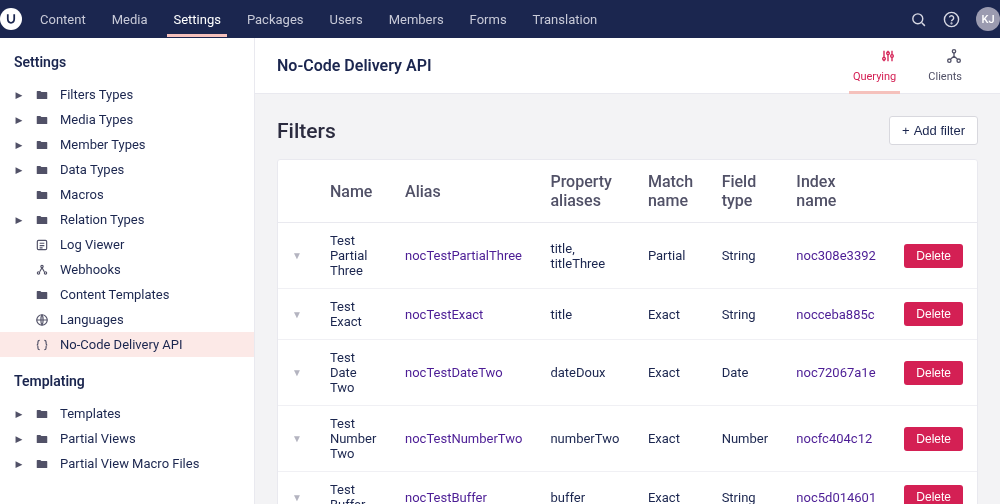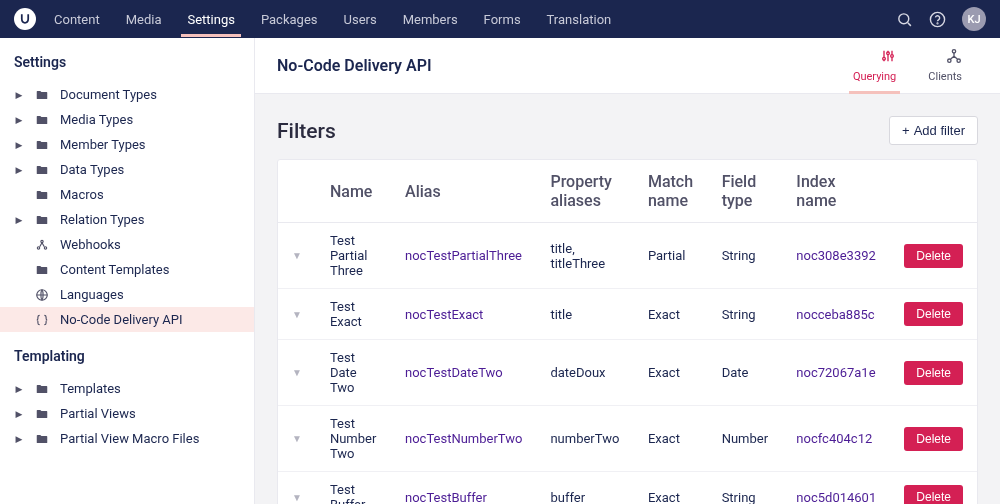--- a/index.html
+++ b/index.html
@@ -1,18 +1,18 @@
 <!DOCTYPE html>
 <html><head>
 <meta charset="utf-8">
 <style>
 * { margin: 0; padding: 0; box-sizing: border-box; }
 body { font-family: -apple-system, BlinkMacSystemFont, "Segoe UI", Roboto, sans-serif; font-size: 14px; color: #1b264f; background: #f3f3f5; width: 1000px; height: 504px; overflow: hidden; }
 
-.topbar { background: #1b264f; height: 38px; display: flex; align-items: center; padding: 0 14px; color: #d8d9e4; }
+.topbar { background: #1b264f; height: 38px; display: flex; align-items: center; padding: 0 0; color: #d8d9e4; }
 .topbar .logo { width: 22px; height: 22px; border-radius: 50%; background: #fff; display: flex; align-items: center; justify-content: center; margin-right: 16px; }
 .topbar .logo svg { width: 14px; height: 14px; }
 .topbar nav { display: flex; gap: 22px; flex: 1; }
 .topbar nav a { color: #c8cad8; text-decoration: none; font-size: 13px; padding: 10px 2px; cursor: pointer; position: relative; }
 .topbar nav a.active { color: #fff; }
 .topbar nav a.active::after { content: ""; position: absolute; left: -4px; right: -4px; bottom: 0; height: 3px; background: #f5c1bc; }
 .topbar .right { display: flex; align-items: center; gap: 16px; }
 .topbar .iconbtn { color: #d8d9e4; cursor: pointer; display: flex; }
 .topbar .avatar { width: 24px; height: 24px; border-radius: 50%; background: #9b9bb0; color: #fff; font-size: 11px; display: flex; align-items: center; justify-content: center; font-weight: 500; text-align: right; }
 
@@ -95,21 +95,21 @@
     <div class="sec-title">Settings</div>
     <div>
         <ul>
           <li>
             <span class="chev show">▶</span>
             <span class="ficon">
               <svg viewBox="0 0 24 24" fill="currentColor">
                 <path d="M3 6a1 1 0 0 1 1-1h5l2 2h9a1 1 0 0 1 1 1v10a1 1 0 0 1-1 1H4a1 1 0 0 1-1-1z"></path>
               </svg>
             </span>
-            <span>Document Types</span>
+            <span>Filters Types</span>
           </li>
           <li>
             <span class="chev show">▶</span>
             <span class="ficon">
               <svg viewBox="0 0 24 24" fill="currentColor">
                 <path d="M3 6a1 1 0 0 1 1-1h5l2 2h9a1 1 0 0 1 1 1v10a1 1 0 0 1-1 1H4a1 1 0 0 1-1-1z"></path>
               </svg>
             </span>
             <span>Media Types</span>
           </li>
@@ -141,20 +141,30 @@
             <span>Macros</span>
           </li>
           <li>
             <span class="chev show">▶</span>
             <span class="ficon">
               <svg viewBox="0 0 24 24" fill="currentColor">
                 <path d="M3 6a1 1 0 0 1 1-1h5l2 2h9a1 1 0 0 1 1 1v10a1 1 0 0 1-1 1H4a1 1 0 0 1-1-1z"></path>
               </svg>
             </span>
             <span>Relation Types</span>
+          </li>
+          <li>
+            <span class="chev ">▶</span>
+            <span class="ficon">
+              <svg viewBox="0 0 24 24" fill="currentColor">
+                <rect x="4" y="4" width="16" height="16" rx="2" fill="none" stroke="currentColor" stroke-width="2"></rect>
+                <path d="M8 9h8M8 13h8M8 17h5" stroke="currentColor" stroke-width="2"></path>
+              </svg>
+            </span>
+            <span>Log Viewer</span>
           </li>
           <li>
             <span class="chev ">▶</span>
             <span class="ficon">
               <svg viewBox="0 0 24 24" fill="none" stroke="currentColor" stroke-width="2">
                 <circle cx="6" cy="17" r="2"></circle>
                 <circle cx="18" cy="17" r="2"></circle>
                 <circle cx="12" cy="6" r="2"></circle>
                 <path d="M12 8l-4 7M12 8l4 7"></path>
               </svg>

